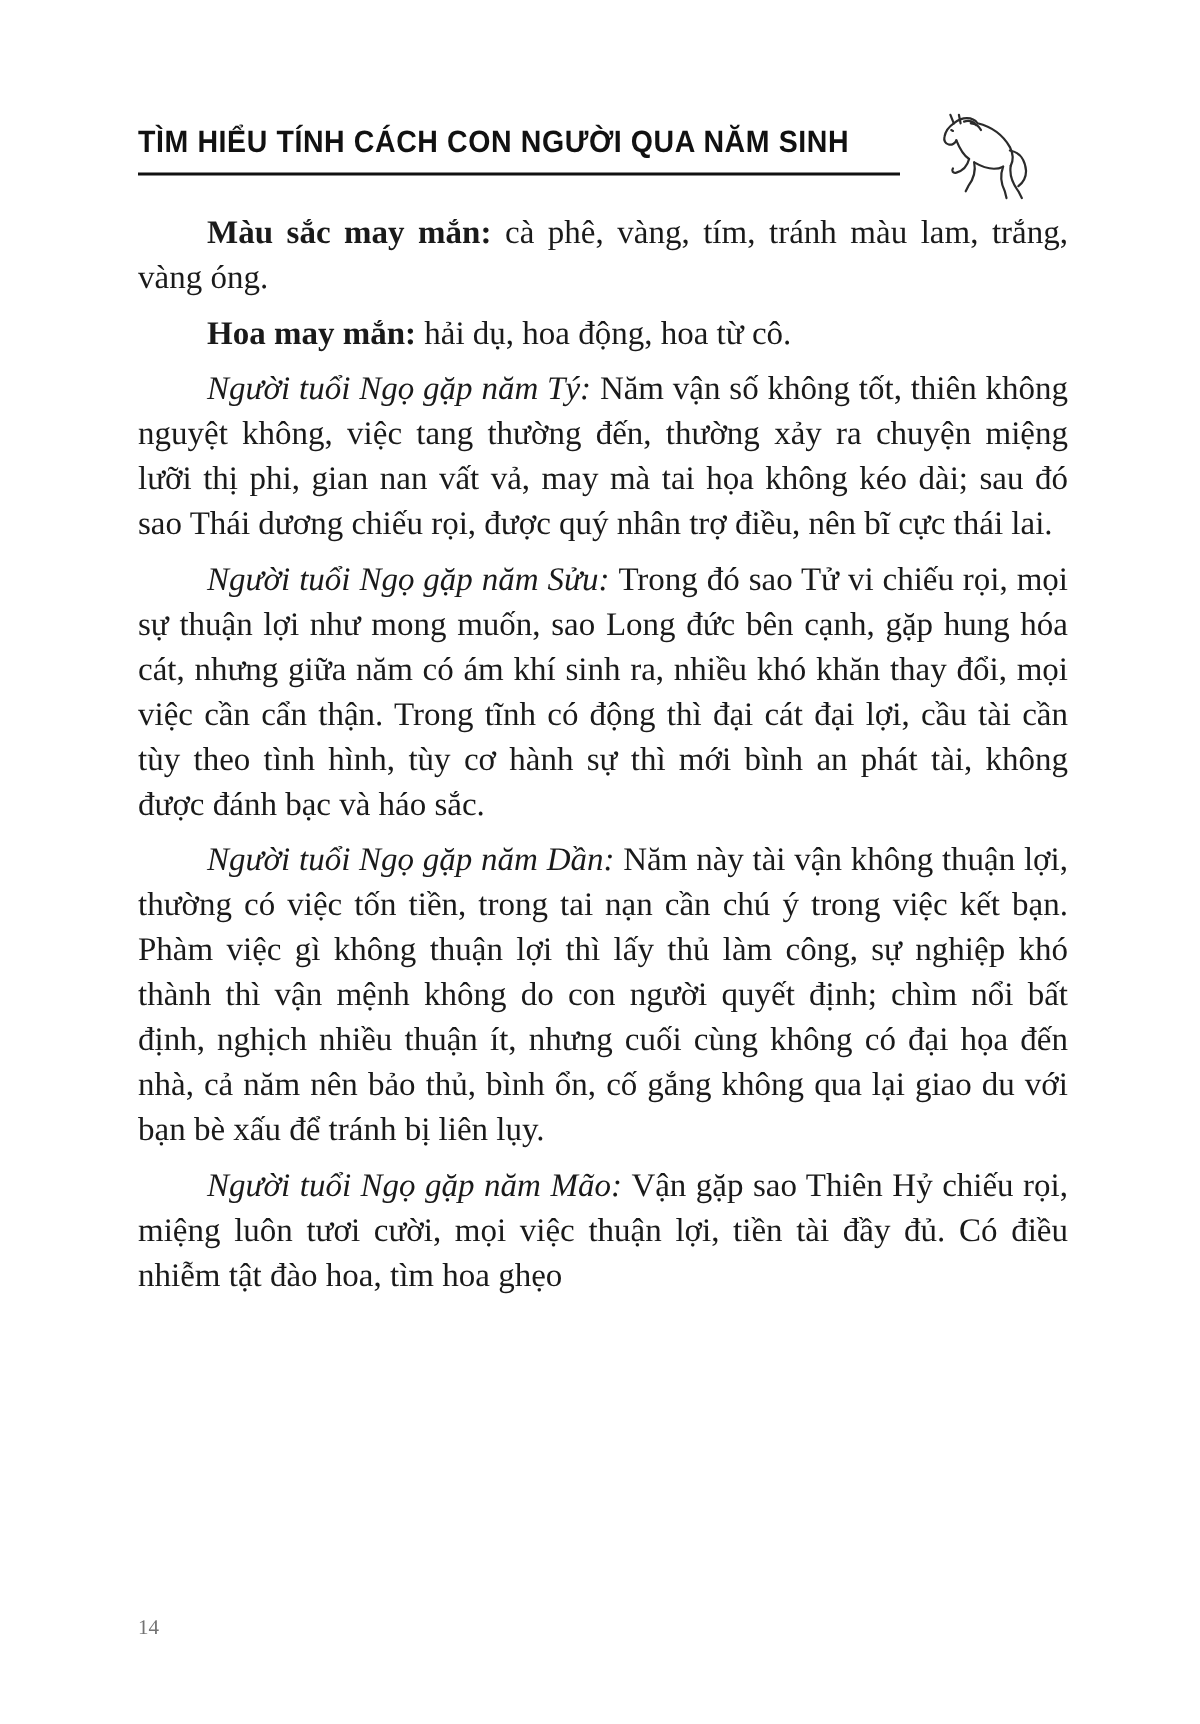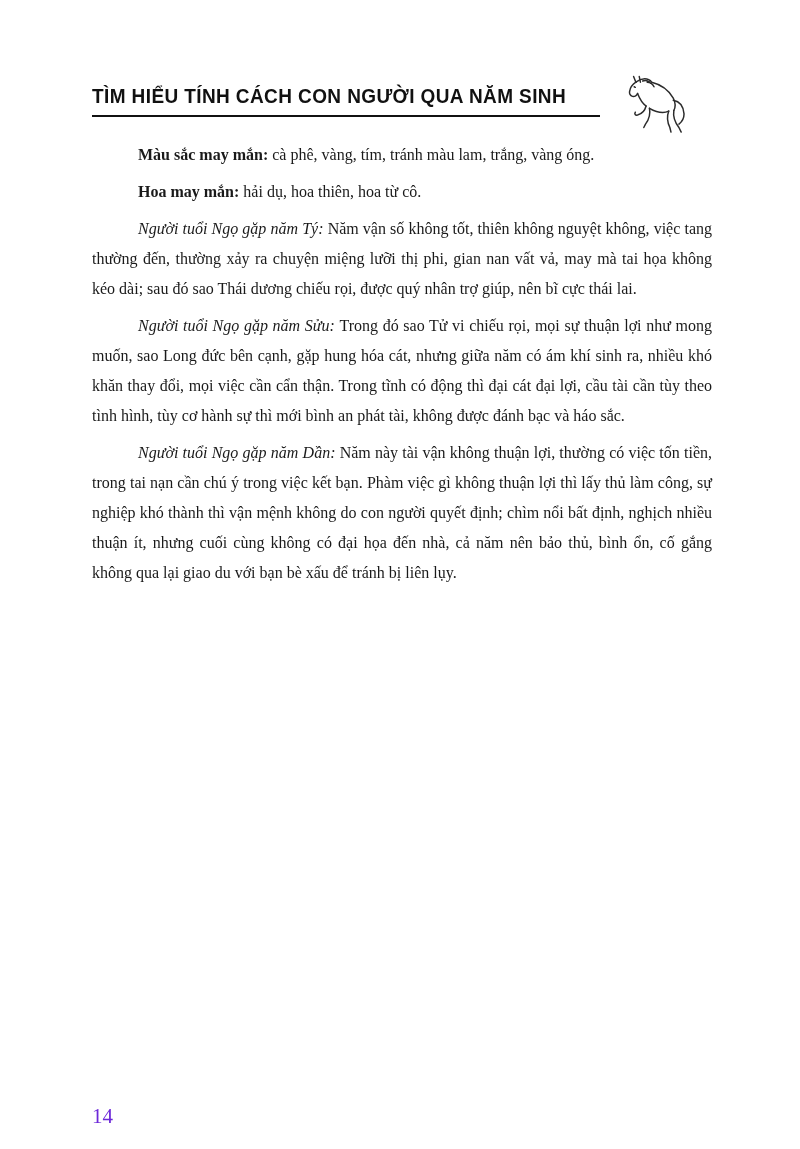--- a/index.html
+++ b/index.html
@@ -39,42 +39,42 @@
     left: 616px;
     top: 72px;
     width: 76px;
     height: 68px;
   }
   .body-text {
     position: absolute;
     left: 92px;
     top: 140px;
     width: 620px;
-    font-size: 16px;
+    font-size: 22px;
     line-height: 30px;
     text-align: justify;
   }
   .body-text p {
     margin: 0 0 7px 0;
     text-indent: 46px;
   }
   .lead.bold {
     font-weight: 700;
     font-style: normal;
   }
   .lead.bold-italic {
     font-weight: 400;
     font-style: italic;
   }
   .page-number {
     position: absolute;
     left: 92px;
-    top: 1104px;
-    font-size: 21px;
-    color: #6d28d9;
+    top: 1078px;
+    font-size: 14px;
+    color: #737373;
   }
 </style>
 </head>
 <body>
 
 <div class="page">
 
   <div class="header">
     <div class="header-title">TÌM HIỂU TÍNH CÁCH CON NGƯỜI QUA NĂM SINH</div>
   </div>
@@ -107,25 +107,26 @@
 
         <path d="M12.5,13 L13.5,13.5"></path>
       </g>
     </svg>
   </div>
 
   <div class="body-text">
     <p><span class="lead bold">Màu sắc may mắn: </span><span>cà phê, vàng, tím, tránh màu lam, trắng, vàng óng.</span></p>
 
 
-    <p><span class="lead bold">Hoa may mắn: </span><span>hải dụ, hoa thiên, hoa từ cô.</span></p>
+    <p><span class="lead bold">Hoa may mắn: </span><span>hải dụ, hoa động, hoa từ cô.</span></p>
 
-    <p><span class="lead bold-italic">Người tuổi Ngọ gặp năm Tý: </span><span>Năm vận số không tốt, thiên không nguyệt không, việc tang thường đến, thường xảy ra chuyện miệng lưỡi thị phi, gian nan vất vả, may mà tai họa không kéo dài; sau đó sao Thái dương chiếu rọi, được quý nhân trợ giúp, nên bĩ cực thái lai.</span></p>
+    <p><span class="lead bold-italic">Người tuổi Ngọ gặp năm Tý: </span><span>Năm vận số không tốt, thiên không nguyệt không, việc tang thường đến, thường xảy ra chuyện miệng lưỡi thị phi, gian nan vất vả, may mà tai họa không kéo dài; sau đó sao Thái dương chiếu rọi, được quý nhân trợ điều, nên bĩ cực thái lai.</span></p>
 
     <p><span class="lead bold-italic">Người tuổi Ngọ gặp năm Sửu: </span><span>Trong đó sao Tử vi chiếu rọi, mọi sự thuận lợi như mong muốn, sao Long đức bên cạnh, gặp hung hóa cát, nhưng giữa năm có ám khí sinh ra, nhiều khó khăn thay đổi, mọi việc cần cẩn thận. Trong tĩnh có động thì đại cát đại lợi, cầu tài cần tùy theo tình hình, tùy cơ hành sự thì mới bình an phát tài, không được đánh bạc và háo sắc.</span></p>
 
     <p><span class="lead bold-italic">Người tuổi Ngọ gặp năm Dần: </span><span>Năm này tài vận không thuận lợi, thường có việc tốn tiền, trong tai nạn cần chú ý trong việc kết bạn. Phàm việc gì không thuận lợi thì lấy thủ làm công, sự nghiệp khó thành thì vận mệnh không do con người quyết định; chìm nổi bất định, nghịch nhiều thuận ít, nhưng cuối cùng không có đại họa đến nhà, cả năm nên bảo thủ, bình ổn, cố gắng không qua lại giao du với bạn bè xấu để tránh bị liên lụy.</span></p>
 
+    <p><span class="lead bold-italic">Người tuổi Ngọ gặp năm Mão: </span><span>Vận gặp sao Thiên Hỷ chiếu rọi, miệng luôn tươi cười, mọi việc thuận lợi, tiền tài đầy đủ. Có điều nhiễm tật đào hoa, tìm hoa ghẹo</span></p>
   </div>
 
   <div class="page-number">14</div>
 
 </div>
 
 </body></html>

